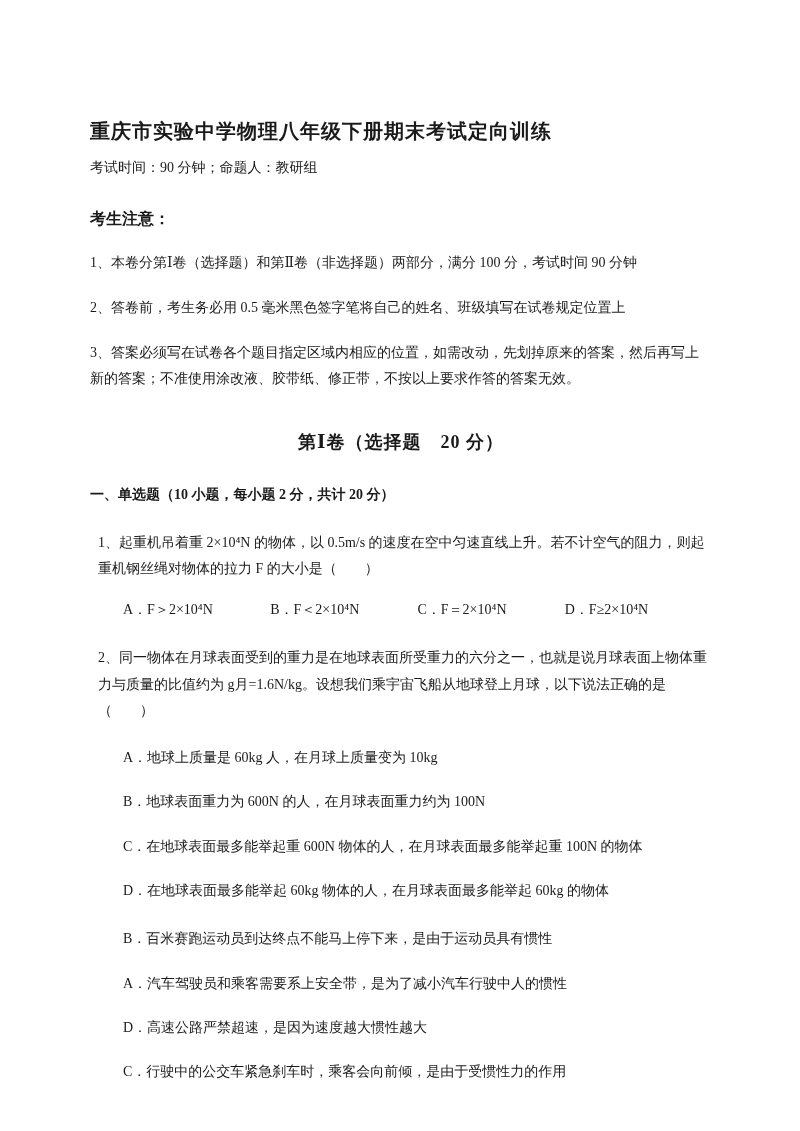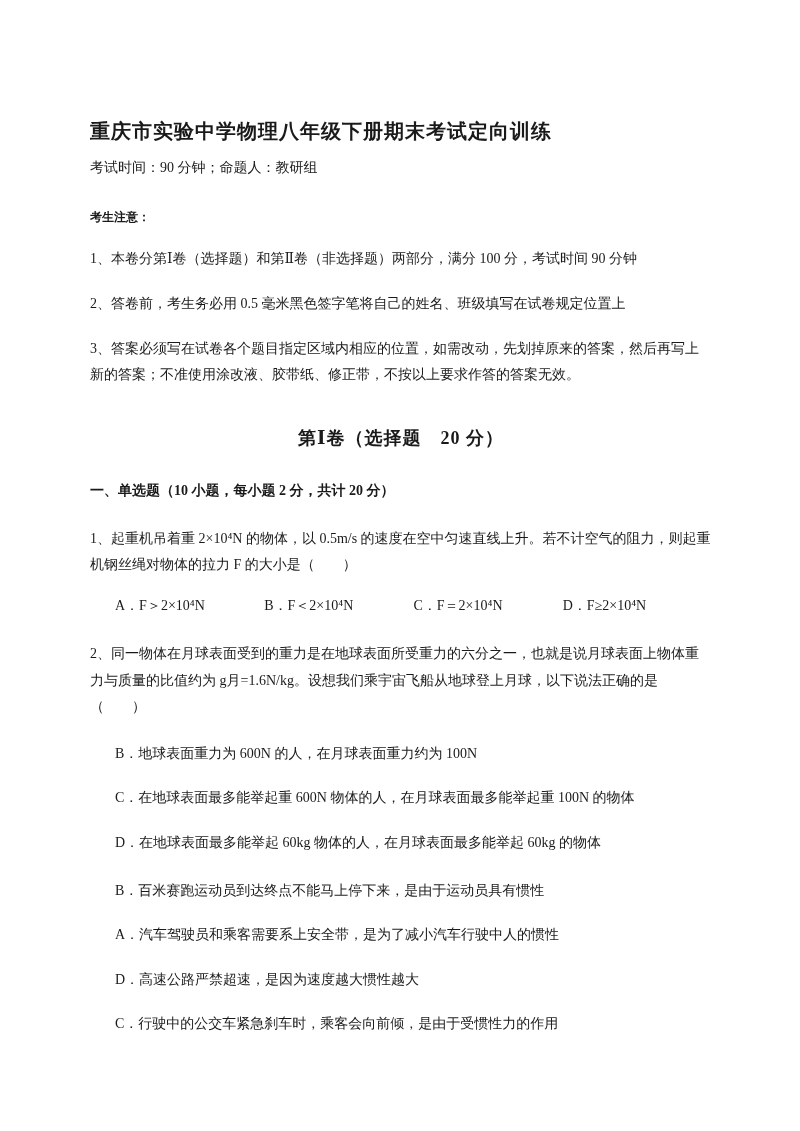--- a/index.html
+++ b/index.html
@@ -20,42 +20,42 @@
     font-size: 20px;
     font-weight: bold;
     letter-spacing: 1px;
   }
   .subtitle {
     font-size: 14px;
     text-align: left;
     margin-top: 14px;
   }
   .notice-heading {
-    font-size: 12px;
+    font-size: 16px;
     font-weight: bold;
     margin-top: 32px;
   }
   .notice-item {
     font-size: 14px;
     line-height: 1.8;
     margin-top: 20px;
   }
   .section-heading {
     font-size: 18px;
     font-weight: bold;
     text-align: center;
     margin-top: 39px;
     letter-spacing: 1px;
   }
   .type-heading {
     font-size: 14px;
     font-weight: bold;
     margin-top: 32px;
   }
-  .question { margin-top: 26px; }
+  .question { margin-top: 26px; margin-left: 8px; }
   .stem {
     font-size: 14px;
     line-height: 1.9;
   }
   .options-inline {
     display: flex;
     padding-left: 25px;
     margin-top: 18px;
     font-size: 14px;
     align-items: center;
@@ -96,20 +96,21 @@
       <span class="opt">A．F＞2×10⁴N</span>
       <span class="opt">B．F＜2×10⁴N</span>
       <span class="opt">C．F＝2×10⁴N</span>
       <span class="opt">D．F≥2×10⁴N</span>
     </div>
   </div>
 
   <div class="question">
     <p class="stem">2、同一物体在月球表面受到的重力是在地球表面所受重力的六分之一，也就是说月球表面上物体重力与质量的比值约为 g月=1.6N/kg。设想我们乘宇宙飞船从地球登上月球，以下说法正确的是（　　）</p>
     <div class="options-block">
+      <span class="opt">A．地球上质量是 60kg 人，在月球上质量变为 10kg</span>
       <span class="opt">B．地球表面重力为 600N 的人，在月球表面重力约为 100N</span>
       <span class="opt">C．在地球表面最多能举起重 600N 物体的人，在月球表面最多能举起重 100N 的物体</span>
       <span class="opt">D．在地球表面最多能举起 60kg 物体的人，在月球表面最多能举起 60kg 的物体</span>
     </div>
   </div>
 
   <div class="question">
     <div class="options-block">
       <span class="opt">B．百米赛跑运动员到达终点不能马上停下来，是由于运动员具有惯性</span>
       <span class="opt">A．汽车驾驶员和乘客需要系上安全带，是为了减小汽车行驶中人的惯性</span>

